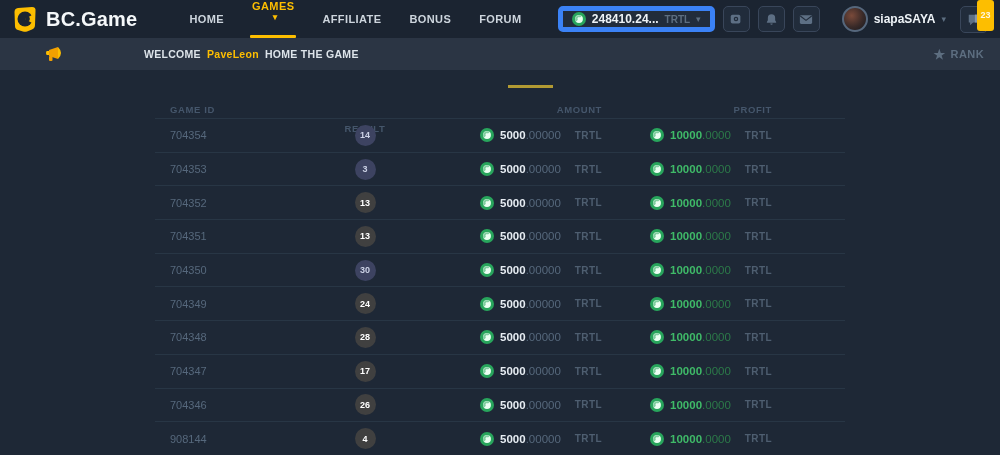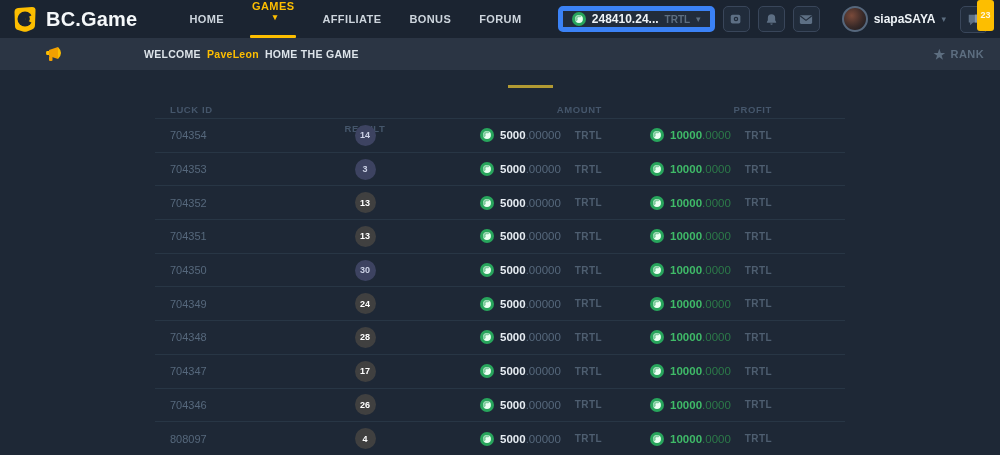--- a/index.html
+++ b/index.html
@@ -180,21 +180,21 @@
       <span>RANK</span>
     </div>
   </div>
 </div>
 
 <div class="main">
   <div class="tab-indicator"></div>
 
   <div class="table">
     <div class="t-head">
-      <div class="th c1">LUCK ID</div>
+      <div class="th c1">GAME ID</div>
       <div class="th c2">RESULT</div>
       <div class="th c3">AMOUNT</div>
       <div class="th c4">PROFIT</div>
       <div></div>
     </div>
     <div id="table-body">
   <div class="t-row">
     <div class="cell-id">704354</div>
     <div class="cell-result">
       <span class="result-chip navy">14</span>
@@ -458,21 +458,21 @@
                 <path d="M10 4.5 a5.5 5.5 0 0 0 -4 9.2 l2.4-2.6 a2.2 2.2 0 0 1 3-3.2 l2.6-2.2 A5.5 5.5 0 0 0 10 4.5 Z" fill="#28a55c" opacity="0.55"></path>
               </svg>
       </span>
       <span><span class="m-int">10000</span><span class="m-dec">.0000</span></span>
       <span class="m-cur">TRTL</span>
     </div>
     <div></div>
   </div>
 
   <div class="t-row">
-    <div class="cell-id">808097</div>
+    <div class="cell-id">908144</div>
     <div class="cell-result">
       <span class="result-chip red">4</span>
     </div>
     <div class="cell-money amount">
       <span>
         <svg width="14" height="14" viewBox="0 0 20 20">
                 <circle cx="10" cy="10" r="10" fill="#28a55c"></circle>
                 <circle cx="10" cy="10" r="5.6" fill="#eafff2"></circle>
                 <path d="M10 4.5 a5.5 5.5 0 0 0 -4 9.2 l2.4-2.6 a2.2 2.2 0 0 1 3-3.2 l2.6-2.2 A5.5 5.5 0 0 0 10 4.5 Z" fill="#28a55c" opacity="0.55"></path>
               </svg>

